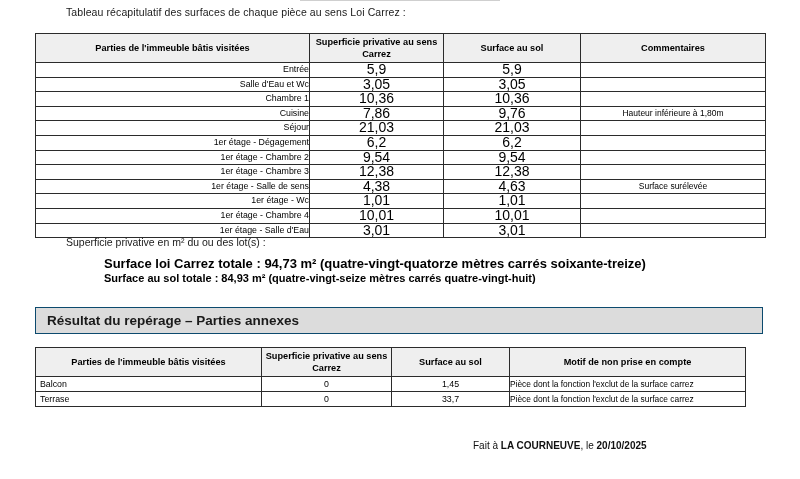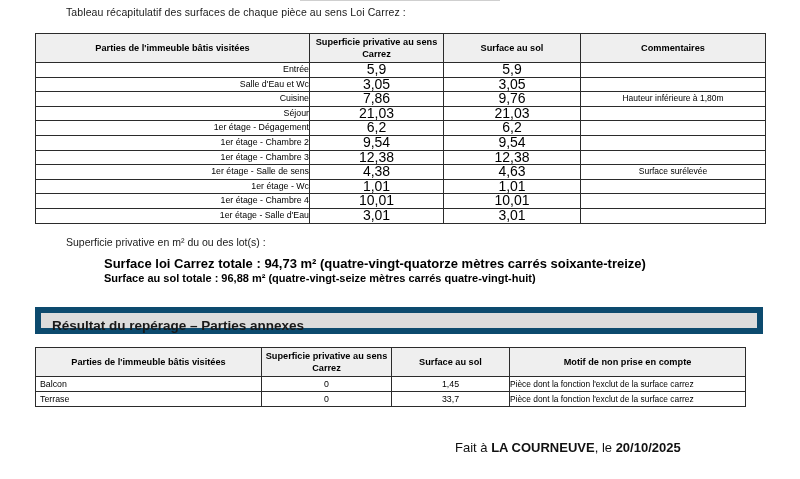--- a/index.html
+++ b/index.html
@@ -95,21 +95,21 @@
     font-weight: bold;
     color: #000;
   }
   .section-band {
     position: absolute;
     left: 35px;
     top: 307px;
     width: 728px;
     height: 27px;
     background: #dcdcdc;
-    border: 6px solid #0c4a6e;
+    border: 1px solid #0c4a6e;
     box-sizing: border-box;
   }
   .section-band .band-text {
     position: absolute;
     left: 11px;
     top: 5px;
     font-size: 13.5px;
     font-weight: bold;
     color: #1a1a1a;
   }
@@ -151,23 +151,23 @@
     text-align: left;
     font-size: 8.4px;
   }
   .acol-room { width: 226px; }
   .acol-priv { width: 130px; }
   .acol-sol  { width: 118px; }
   .acol-motif { width: 236px; }
 
   .signature {
     position: absolute;
-    left: 455px;
+    left: 473px;
     top: 440px;
-    font-size: 13px;
+    font-size: 10px;
     color: #111;
   }
   .signature b { font-weight: bold; }
   .top-clip {
     position: absolute;
     left: 300px;
     top: -3px;
     width: 200px;
     height: 4px;
     background: #cfcfcf;
@@ -204,20 +204,26 @@
         <td class="num">5,9</td>
         <td class="comment"></td>
       </tr>
       <tr>
         <td class="room">Salle d'Eau et Wc</td>
         <td class="num">3,05</td>
         <td class="num">3,05</td>
         <td class="comment"></td>
       </tr>
       <tr>
+        <td class="room">Chambre 1</td>
+        <td class="num">10,36</td>
+        <td class="num">10,36</td>
+        <td class="comment"></td>
+      </tr>
+      <tr>
         <td class="room">Cuisine</td>
         <td class="num">7,86</td>
         <td class="num">9,76</td>
         <td class="comment">Hauteur inférieure à 1,80m</td>
       </tr>
       <tr>
         <td class="room">Séjour</td>
         <td class="num">21,03</td>
         <td class="num">21,03</td>
         <td class="comment"></td>
@@ -262,21 +268,21 @@
         <td class="room">1er étage - Salle d'Eau</td>
         <td class="num">3,01</td>
         <td class="num">3,01</td>
         <td class="comment"></td>
       </tr>
     </tbody>
   </table>
 
   <div class="sub-label">Superficie privative en m² du ou des lot(s) :</div>
   <div class="total-line1">Surface loi Carrez totale : 94,73 m² (quatre-vingt-quatorze mètres carrés soixante-treize)</div>
-  <div class="total-line2">Surface au sol totale : 96,88 m² (quatre-vingt-seize mètres carrés quatre-vingt-huit)</div>
+  <div class="total-line2">Surface au sol totale : 84,93 m² (quatre-vingt-seize mètres carrés quatre-vingt-huit)</div>
 
   <div class="section-band">
     <span class="band-text">Résultat du repérage – Parties annexes</span>
   </div>
 
   <table class="annexes">
     <colgroup>
       <col class="acol-room">
         <col class="acol-priv">
         <col class="acol-sol">

